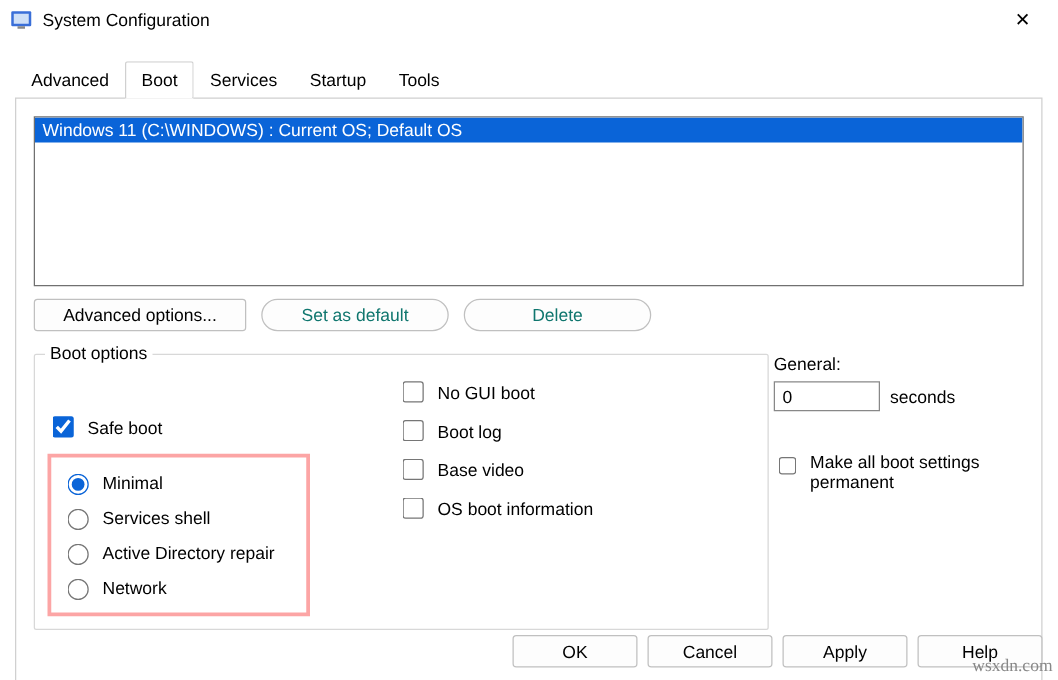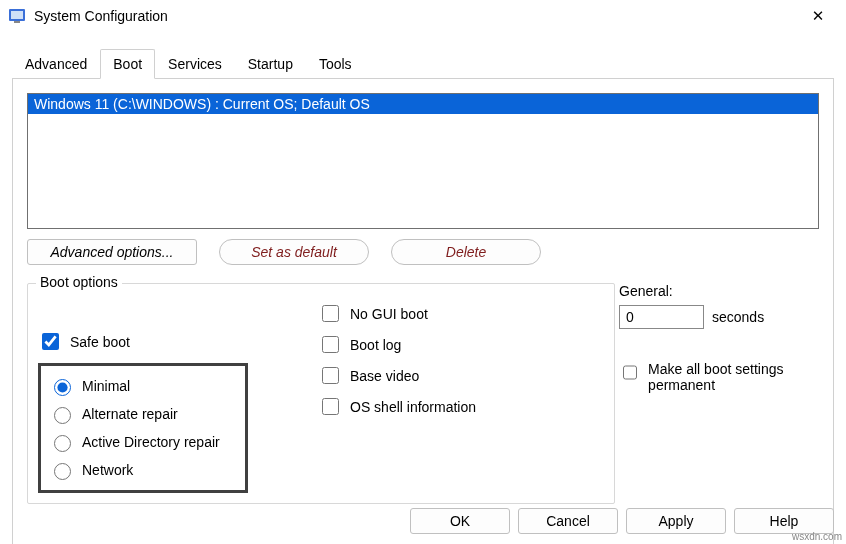--- a/index.html
+++ b/index.html
@@ -12,47 +12,47 @@
     
     .tabs { display: flex; align-items: flex-end; padding: 16px 12px 0 12px; border-bottom: none; position: relative; }
     .tab { padding: 6px 12px 6px 12px; cursor: pointer; border: 1px solid transparent; position: relative; top: 1px; }
     .tab.active { border: 1px solid #d0d0d0; border-bottom: 1px solid #fff; background: #fff; border-radius: 2px 2px 0 0; z-index: 2; text-align: center; }
     
     .tabpanel { margin: 0 12px 12px 12px; border: 1px solid #d0d0d0; padding: 14px; height: 512px; position: relative; }
     
     .oslist { border: 1px solid #707070; height: 136px; overflow: auto; background: #fff; }
     .oslist .row { background: #0a64d8; color: #fff; padding: 2px 6px; cursor: pointer; }
     
-    .btnrow { display: flex; gap: 22px; margin-top: 10px; font-style: italic; }
+    .btnrow { display: flex; gap: 12px; margin-top: 10px; }
     .btn { padding: 4px 14px; min-width: 110px; border: 1px solid #c0c0c0; background: #fdfdfd; border-radius: 3px; cursor: pointer; text-align: center; }
-    .btn.disabled { color: #7f1d1d; cursor: default; border-radius: 13px; }
+    .btn.disabled { color: #0f766e; cursor: default; border-radius: 13px; }
     
     .boot-area { display: flex; margin-top: 18px; gap: 4px; }
     
     .group { border: 1px solid #d8d8d8; border-radius: 2px; padding: 14px 10px 10px 10px; position: relative; }
     .group .legend { position: absolute; top: -10px; left: 8px; background: #fff; padding: 0 4px; }
     
     .bootopts { flex: 1; display: flex; }
     .col1 { width: 280px; position: relative; margin-top: 28px; }
     .col2 { flex: 1; }
     
-    .redbox { border: 3px solid #404040; padding: 6px 8px; margin-top: 6px; width: 210px; }
+    .redbox { border: 3px solid #fca5a5; padding: 6px 8px; margin-top: 6px; width: 210px; }
     
     label.chk, label.rad { display: flex; align-items: center; gap: 8px; padding: 4px 0; cursor: pointer; }
     input[type=checkbox] { width: 17px; height: 17px; accent-color: #0a64d8; cursor: pointer; }
     input[type=radio] { width: 17px; height: 17px; accent-color: #0a64d8; cursor: pointer; }
     
     .timeout-area { width: 200px; }
     .timeout-row { display: flex; align-items: center; gap: 8px; margin-top: 6px; margin-bottom: 28px; }
     .timeout-row input { width: 85px; padding: 3px 6px; border: 1px solid #888; }
     
     .footer { position: absolute; bottom: 10px; right: 12px; display: flex; gap: 8px; padding-left: 37px; }
     .footer .btn { min-width: 100px; font-size: 14px; }
     
-    .watermark { position: absolute; bottom: 2px; right: 4px; font-size: 10px; color: #888; }
+    .watermark { position: absolute; bottom: 2px; right: 4px; font-size: 14px; color: #888; font-family: Liberation Serif, serif; }
   </style>
 </head>
 <body>
 
 <div class="titlebar">
   <span class="icon">
     <svg viewBox="0 0 18 18" width="18" height="18">
       <rect x="1" y="2" width="16" height="12" fill="#3a6fd8" rx="1"></rect>
       <rect x="3" y="4" width="12" height="8" fill="#cfe0f7"></rect>
       <rect x="6" y="14" width="6" height="2" fill="#888"></rect>
@@ -91,21 +91,21 @@
           <input type="checkbox" checked="" style="">
           <span>Safe boot</span>
         </label>
         <div class="redbox">
           <label class="rad">
             <input type="radio" name="sb" checked="" style="">
             <span>Minimal</span>
           </label>
           <label class="rad">
             <input type="radio" name="sb" style="">
-            <span>Alternate repair</span>
+            <span>Services shell</span>
           </label>
           <label class="rad">
             <input type="radio" name="sb" style="">
             <span>Active Directory repair</span>
           </label>
           <label class="rad">
             <input type="radio" name="sb" style="">
             <span>Network</span>
           </label>
         </div>
@@ -119,21 +119,21 @@
         <label class="chk">
           <input type="checkbox" style="">
           <span>Boot log</span>
         </label>
         <label class="chk">
           <input type="checkbox" style="">
           <span>Base video</span>
         </label>
         <label class="chk">
           <input type="checkbox" style="">
-          <span>OS shell information</span>
+          <span>OS boot information</span>
         </label>
       </div>
     </div>
 
     <div class="timeout-area">
       <div>General:</div>
       <div class="timeout-row">
         <input type="text" value="0" style="">
         <span>seconds</span>
       </div>

